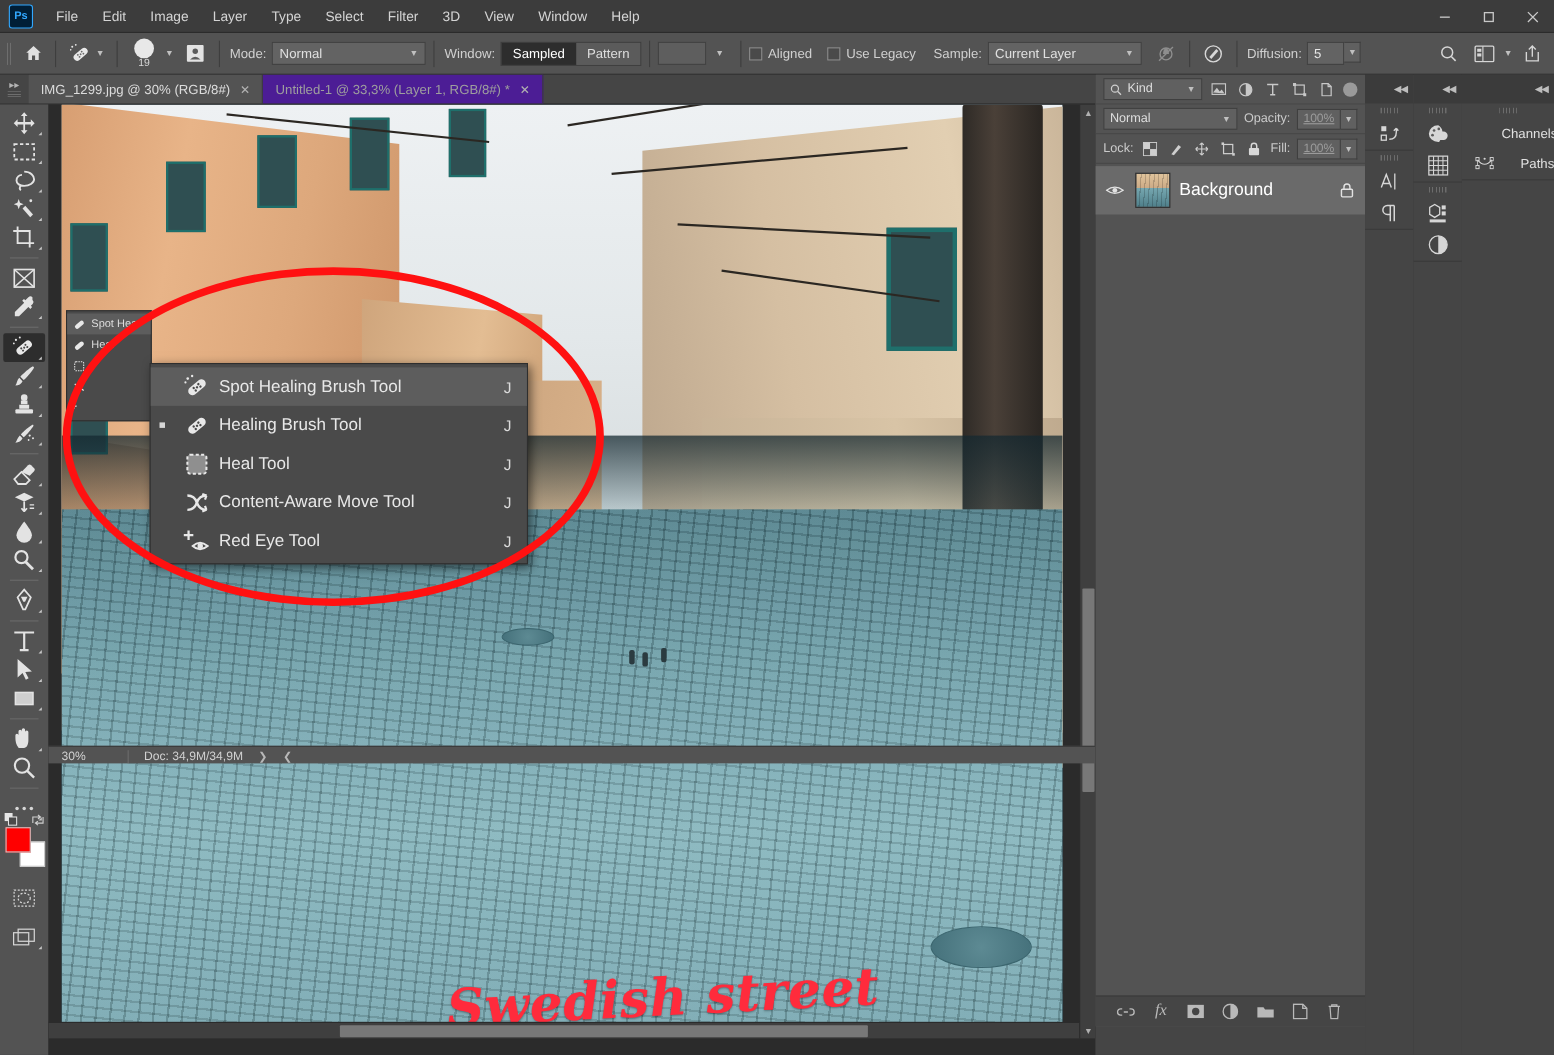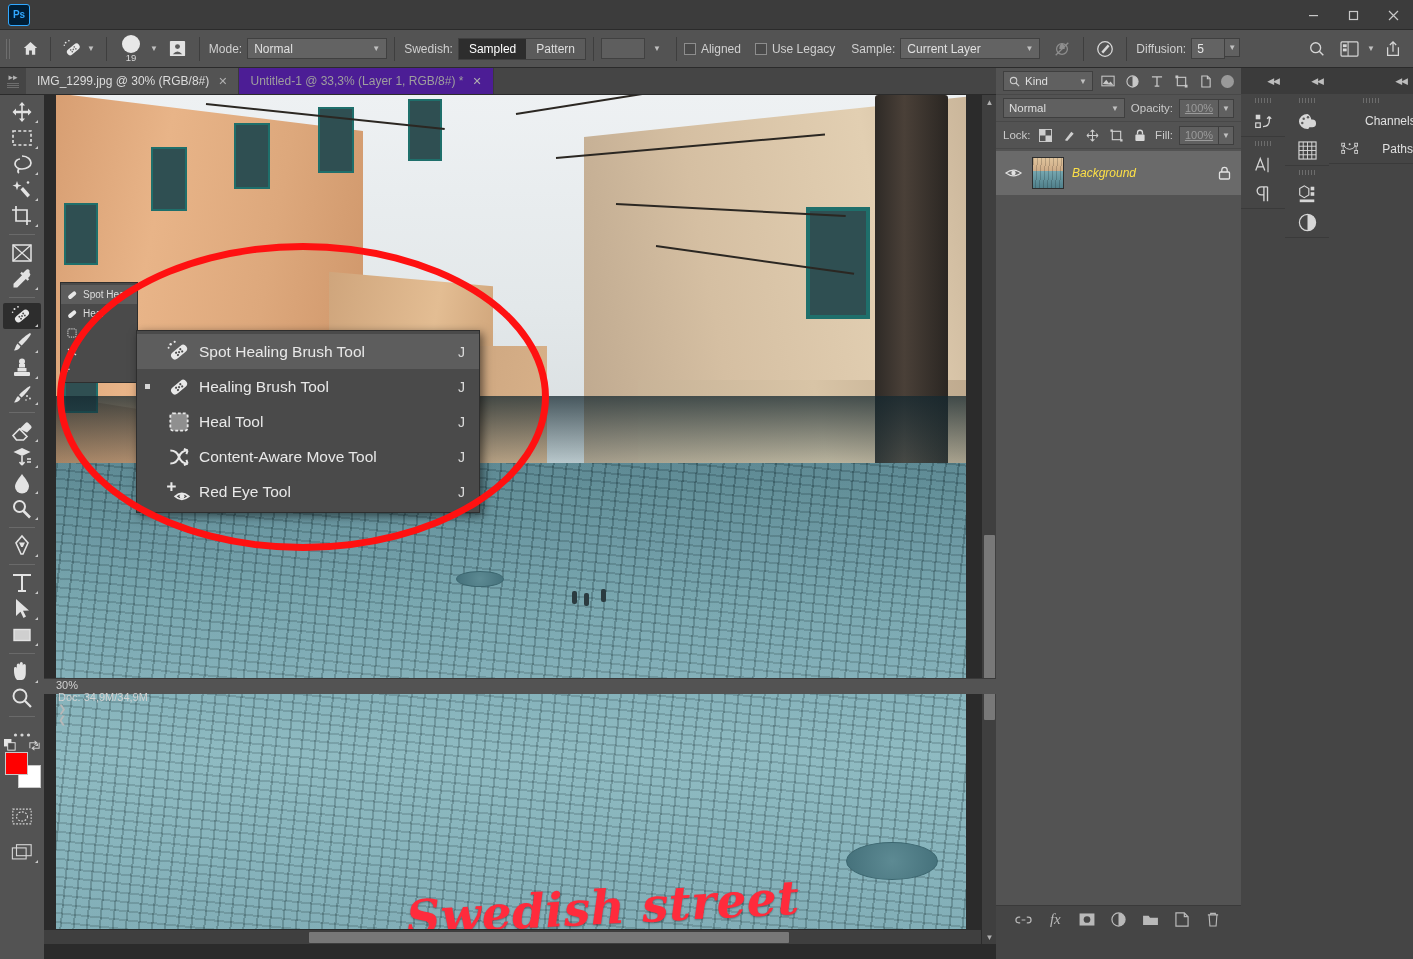--- a/index.html
+++ b/index.html
@@ -201,22 +201,22 @@
   .varrow { position:absolute; left:0; width:15px; height:14px; color:#b0b0b0;
     font-size:8px; display:flex; align-items:center; justify-content:center; }
   .hscroll { position:absolute; left:0; bottom:15px; width:937px; height:15px;
     background:#3f3f3f; border-top:1px solid #2b2b2b; }
   .hthumb { position:absolute; left:265px; top:2px; width:480px; height:11px;
     background:#787878; border-radius:1px; }
 
   
   .statusbar {
     position:absolute; left:44px; bottom:0; width:952px; height:16px;
-    background:#535353; display:flex; align-items:flex-start;
-    font-size:11px; color:#d2d2d2; border-top:1px solid #3a3a3a;flex-direction:column;
+    background:#535353; display:flex; align-items:flex-end;
+    font-size:11px; color:#d2d2d2; border-top:1px solid #3a3a3a;
   }
   .st-zoom { width:72px; padding-left:12px; }
   .st-sep { width:1px; height:12px; background:#6d6d6d; }
   .st-doc { padding-left:14px; }
   .st-ar { margin-left:14px; color:#b8b8b8; font-size:10px; }
 
   
   .flyout {
     position:absolute; left:136px; top:330px; width:344px;
     background:#4a4a4a; border:1px solid #2e2e2e; z-index:40;
@@ -289,21 +289,21 @@
     background:#6a6a6a; margin-top:2px; gap:8px;
   }
   .eye { width:22px; display:flex; align-items:center; justify-content:center; }
   .thumb {
     width:32px; height:32px; border:1px solid #2e2e2e; flex:none; overflow:hidden;
     background:linear-gradient(180deg,#e0c49c 0%,#cdab87 42%,#76a7b0 43%,#4f7f8a 100%);
     position:relative;
   }
   .thumb:after{content:"";position:absolute;left:0;top:0;right:0;bottom:0;
     background:repeating-linear-gradient(94deg,rgba(0,0,0,.18) 0 1px,transparent 1px 4px);}
-  .layer-name { flex:1; font-style:italic; font-size:12px; color:#fde047; }
+  .layer-name { flex:1; font-size:16px; color:#ffffff; }
   .lp-footer {
     position:absolute; left:0; bottom:0; width:245px; height:28px;
     background:#454545; display:flex; align-items:center;
     justify-content:space-around; padding:0 12px; border-top:1px solid #3a3a3a;
   }
   .fbtn { width:22px; height:22px; display:flex; align-items:center;
     justify-content:center; color:#b9b9b9; }
 
   
   .dock { position:absolute; top:0; height:891px; background:#454545; }
@@ -320,20 +320,33 @@
 
   svg { display:block; }
 </style>
 </head>
 <body>
 
 <div id="app">
 
   <div class="menubar">
     <div class="ps-logo">Ps</div>
+    <div id="menu-items" style="display:flex;">
+        <div class="menu-item">File</div>
+        <div class="menu-item">Edit</div>
+        <div class="menu-item">Image</div>
+        <div class="menu-item">Layer</div>
+        <div class="menu-item">Type</div>
+        <div class="menu-item">Select</div>
+        <div class="menu-item">Filter</div>
+        <div class="menu-item">3D</div>
+        <div class="menu-item">View</div>
+        <div class="menu-item">Window</div>
+        <div class="menu-item">Help</div>
+      </div>
     <div class="winctl">
       <div class="winbtn">
         <svg width="11" height="11" viewBox="0 0 11 11">
             <rect x="1" y="5" width="9" height="1.2" fill="#c8c8c8"></rect>
           </svg>
       </div>
       <div class="winbtn">
         <svg width="11" height="11" viewBox="0 0 11 11">
             <rect x="1.5" y="1.5" width="8" height="8" fill="none" stroke="#c8c8c8" stroke-width="1.2"></rect>
           </svg>
@@ -383,21 +396,21 @@
           <path d="M5 16 Q10 10.5 15 16 Z" fill="#5b5b5b"></path>
         </svg>
     </div>
     <div class="obsep"></div>
     <span class="ob-label">Mode:</span>
     <div class="ob-select" style="width:140px;">
       <span>Normal</span>
       <span class="caret">▼</span>
     </div>
     <div class="obsep"></div>
-    <span class="ob-label">Swedish:</span>
+    <span class="ob-label">Window:</span>
     <div class="seg">
       <div class="active">Sampled</div>
       <div>Pattern</div>
     </div>
     <div class="obsep"></div>
     <div class="ob-swatch"></div>
     <span class="caret" style="margin:0 8px;">▼</span>
     <div class="obsep"></div>
     <div class="cbx">
       <span class="box"></span>

